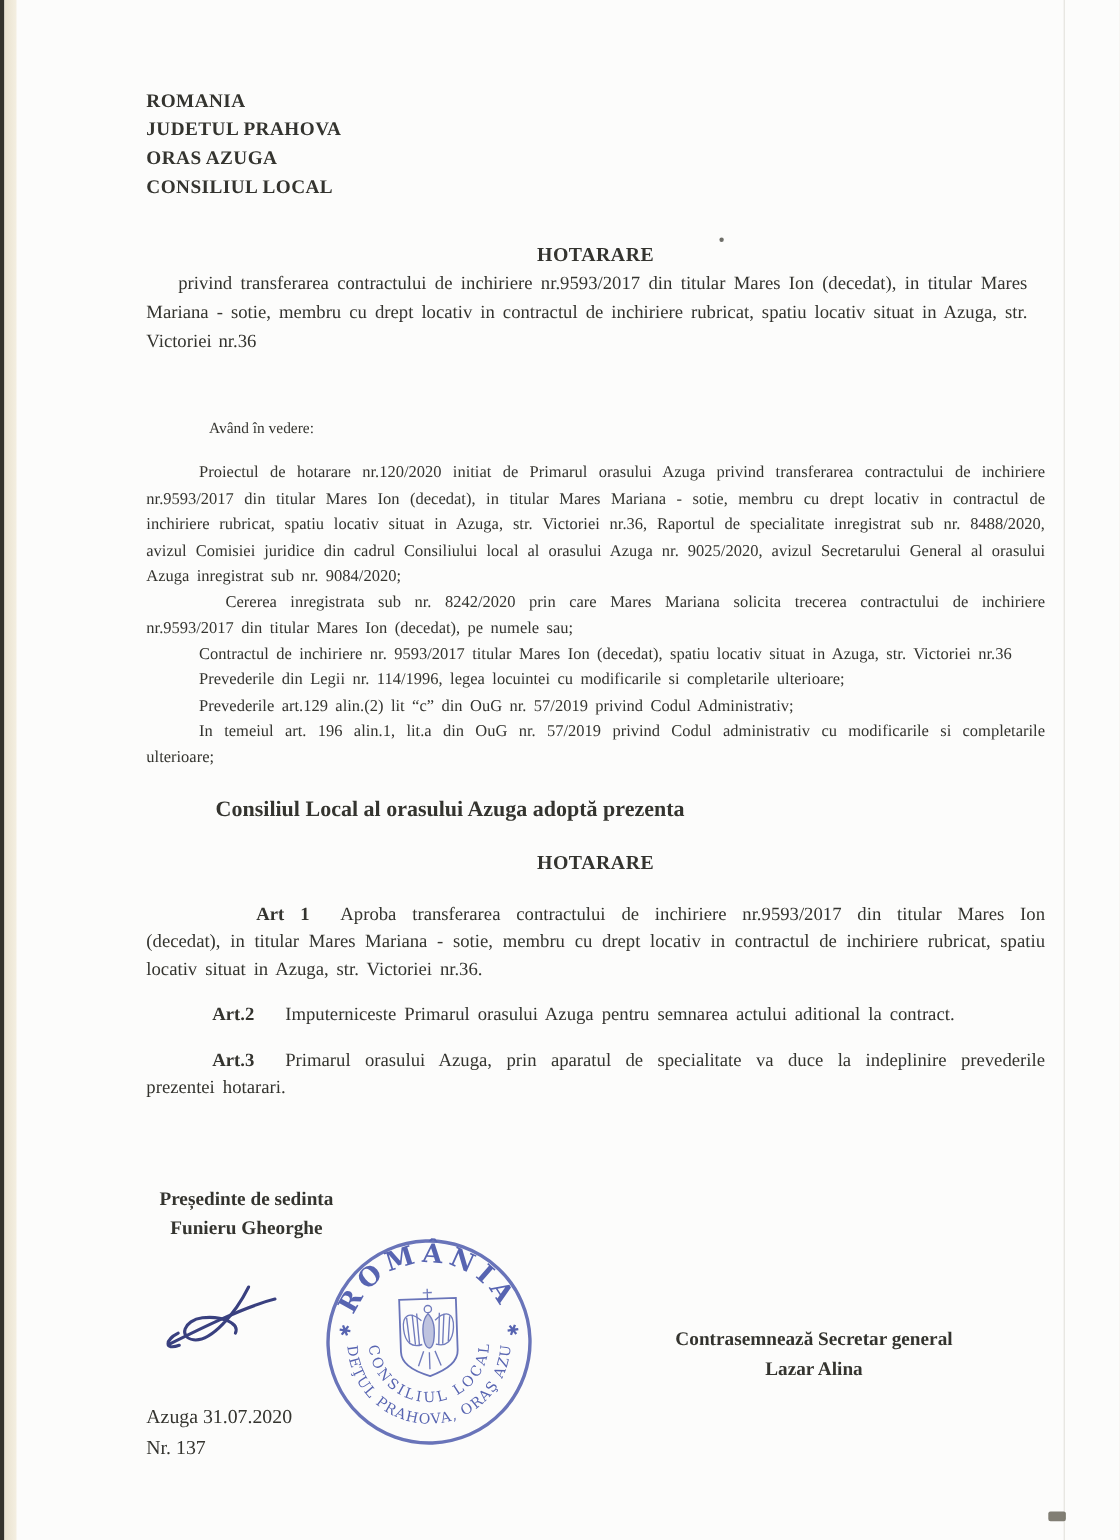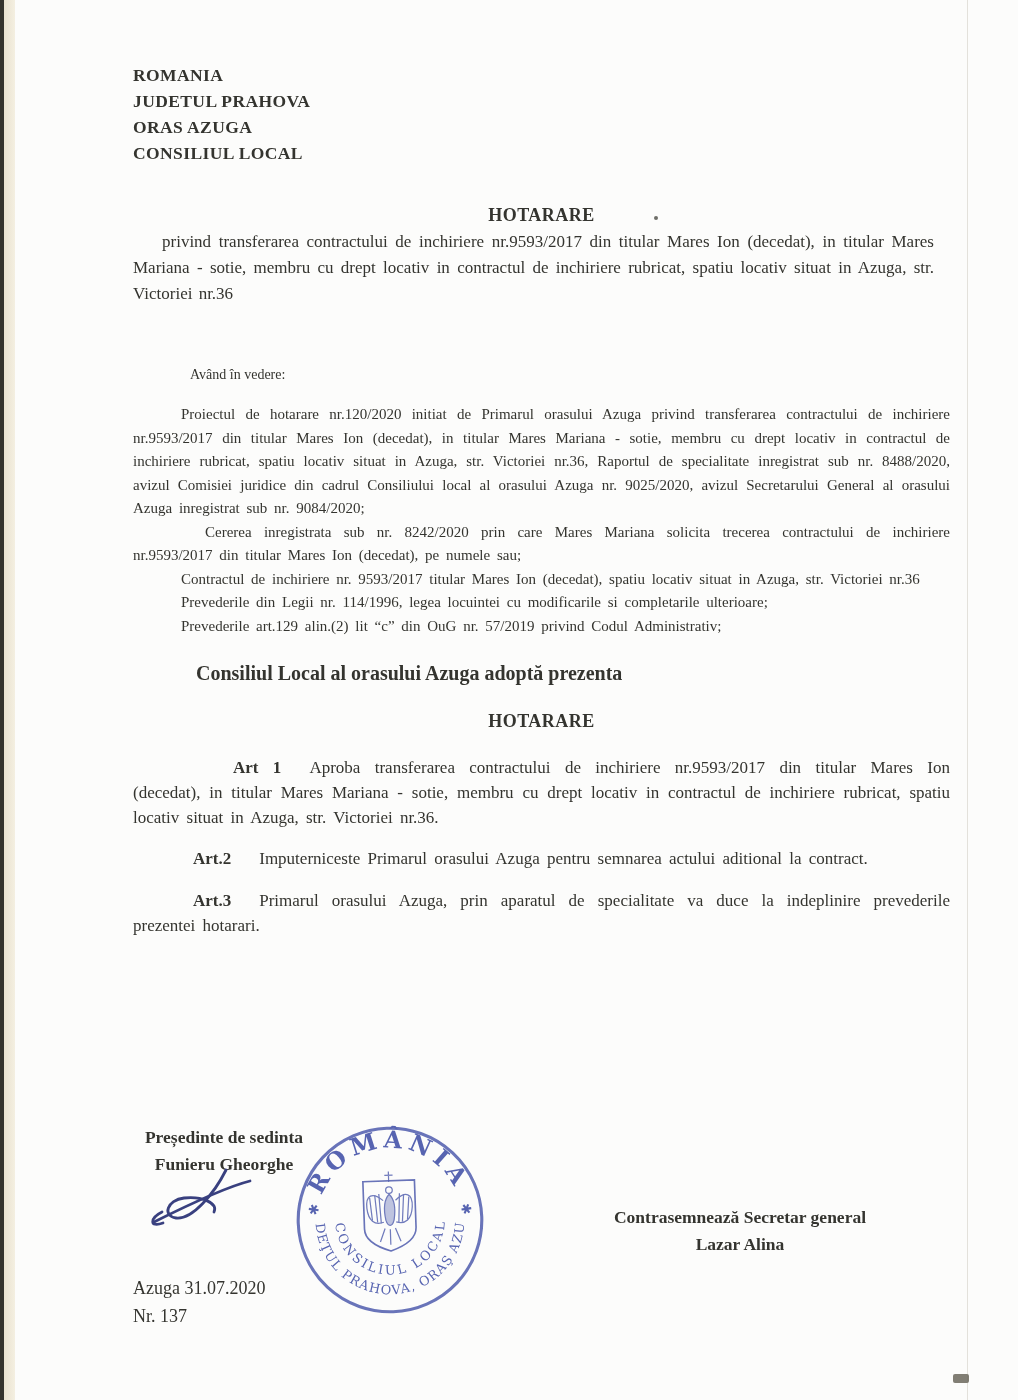--- a/index.html
+++ b/index.html
@@ -6,39 +6,39 @@
   body{background:#e9e7e2;font-family:"Liberation Serif","DejaVu Serif",serif;}
   .page{
     position:relative;width:1018px;height:1400px;margin:0 auto;
     background:#fcfcfb;overflow:hidden;color:#34342f;
   }
   .edge-dark{position:absolute;left:0;top:0;width:4px;height:1400px;background:#34332c;}
   .edge-cream{position:absolute;left:4px;top:0;width:11px;height:1400px;
     background:linear-gradient(90deg,#e9e2cf,#f4efe1);}
   .content{position:absolute;left:133px;top:0;width:817px;}
 
-  .letterhead{margin-top:62px;font-weight:bold;font-size:17.5px;line-height:26px;letter-spacing:.4px;}
+  .letterhead{margin-top:78px;font-weight:bold;font-size:17.5px;line-height:26px;letter-spacing:.4px;}
   .doc-title{margin-top:37px;text-align:center;font-weight:bold;font-size:18px;line-height:24px;letter-spacing:.5px;}
   .doc-subtitle{margin:2px 16px 0 0;font-size:17px;line-height:26px;text-align:justify;text-indent:29px;word-spacing:2px;}
 
   .preamble-label{margin-top:56px;font-size:14px;line-height:24px;text-indent:57px;}
   p.recital{margin:0;font-size:15px;line-height:23.5px;text-align:justify;text-indent:48px;word-spacing:3px;}
   p.recital.deep{text-indent:72px;}
   p.recital.first{margin-top:16px;}
 
   .adopt-line{margin-top:23px;font-weight:bold;font-size:20px;line-height:24px;text-indent:63px;}
   .enacting-title{margin-top:24px;text-align:center;font-weight:bold;font-size:18px;line-height:24px;letter-spacing:.5px;}
 
   p.article{margin:0;font-size:17px;line-height:25px;text-align:justify;word-spacing:3px;}
   p.article .art-label{font-weight:bold;margin-right:28px;}
   p.art1{margin-top:22px;text-indent:100px;}
   p.art2{margin-top:16px;text-indent:60px;}
   p.art3{margin-top:17px;text-indent:60px;}
 
-  .sig-left{position:absolute;left:126px;top:1124px;width:196px;text-align:center;
+  .sig-left{position:absolute;left:126px;top:1076px;width:196px;text-align:center;
     font-weight:bold;font-size:17.5px;line-height:27px;}
   .sig-right{position:absolute;left:555px;top:1204px;width:370px;text-align:center;
     font-weight:bold;font-size:17.5px;line-height:27px;}
   .footer-block{position:absolute;left:133px;top:1274px;font-weight:normal;font-size:18px;line-height:28px;}
 
   .signature-svg{position:absolute;left:138px;top:1166px;}
   .stamp-svg{position:absolute;left:292px;top:1122px;transform:rotate(-2deg);opacity:.92;}
 
   .artifact{position:absolute;}
   .dot-artifact{left:654px;top:216px;width:4px;height:4px;border-radius:50%;background:#4a4a44;opacity:.8;}
@@ -65,20 +65,21 @@
     <div class="doc-title">HOTARARE</div>
     <p class="doc-subtitle">privind transferarea contractului de inchiriere nr.9593/2017 din titular Mares Ion (decedat), in titular Mares Mariana - sotie, membru cu drept locativ in contractul de inchiriere rubricat, spatiu locativ situat in Azuga, str. Victoriei nr.36</p>
 
     <div class="preamble-label">Având în vedere:</div>
 
     <p class="recital first">Proiectul de hotarare nr.120/2020 initiat de Primarul orasului Azuga privind transferarea contractului de inchiriere nr.9593/2017 din titular Mares Ion (decedat), in titular Mares Mariana - sotie, membru cu drept locativ in contractul de inchiriere rubricat, spatiu locativ situat in Azuga, str. Victoriei nr.36,  Raportul de specialitate inregistrat sub nr. 8488/2020, avizul Comisiei juridice din cadrul Consiliului local al orasului Azuga nr. 9025/2020, avizul Secretarului General al orasului Azuga inregistrat sub nr. 9084/2020;</p>
     <p class="recital deep">Cererea inregistrata sub nr. 8242/2020 prin care Mares Mariana solicita trecerea contractului de inchiriere nr.9593/2017 din titular Mares Ion (decedat), pe numele sau;</p>
     <p class="recital">Contractul de inchiriere nr. 9593/2017 titular Mares Ion (decedat), spatiu locativ situat in Azuga, str. Victoriei nr.36</p>
     <p class="recital">Prevederile din Legii nr. 114/1996, legea locuintei cu modificarile si completarile ulterioare;</p>
     <p class="recital">Prevederile  art.129 alin.(2) lit “c”  din OuG nr. 57/2019 privind Codul Administrativ;</p>
+    <p class="recital">In temeiul art. 196 alin.1, lit.a din OuG nr. 57/2019 privind Codul administrativ cu modificarile si completarile ulterioare;</p>
 
     <div class="adopt-line">Consiliul Local al orasului Azuga adoptă prezenta</div>
     <div class="enacting-title">HOTARARE</div>
 
     <p class="article art1"><b class="art-label">Art 1</b><span>Aproba  transferarea contractului de inchiriere nr.9593/2017 din titular Mares Ion (decedat), in titular Mares Mariana - sotie, membru cu drept locativ in contractul de inchiriere rubricat, spatiu locativ situat in Azuga, str. Victoriei nr.36.</span></p>
     <p class="article art2"><b class="art-label">Art.2</b><span>Imputerniceste Primarul orasului Azuga pentru semnarea actului aditional la contract.</span></p>
     <p class="article art3"><b class="art-label">Art.3</b><span>Primarul orasului Azuga, prin aparatul de specialitate va duce la indeplinire prevederile prezentei hotarari.</span></p>
   </div>
 
   <div class="sig-left">

